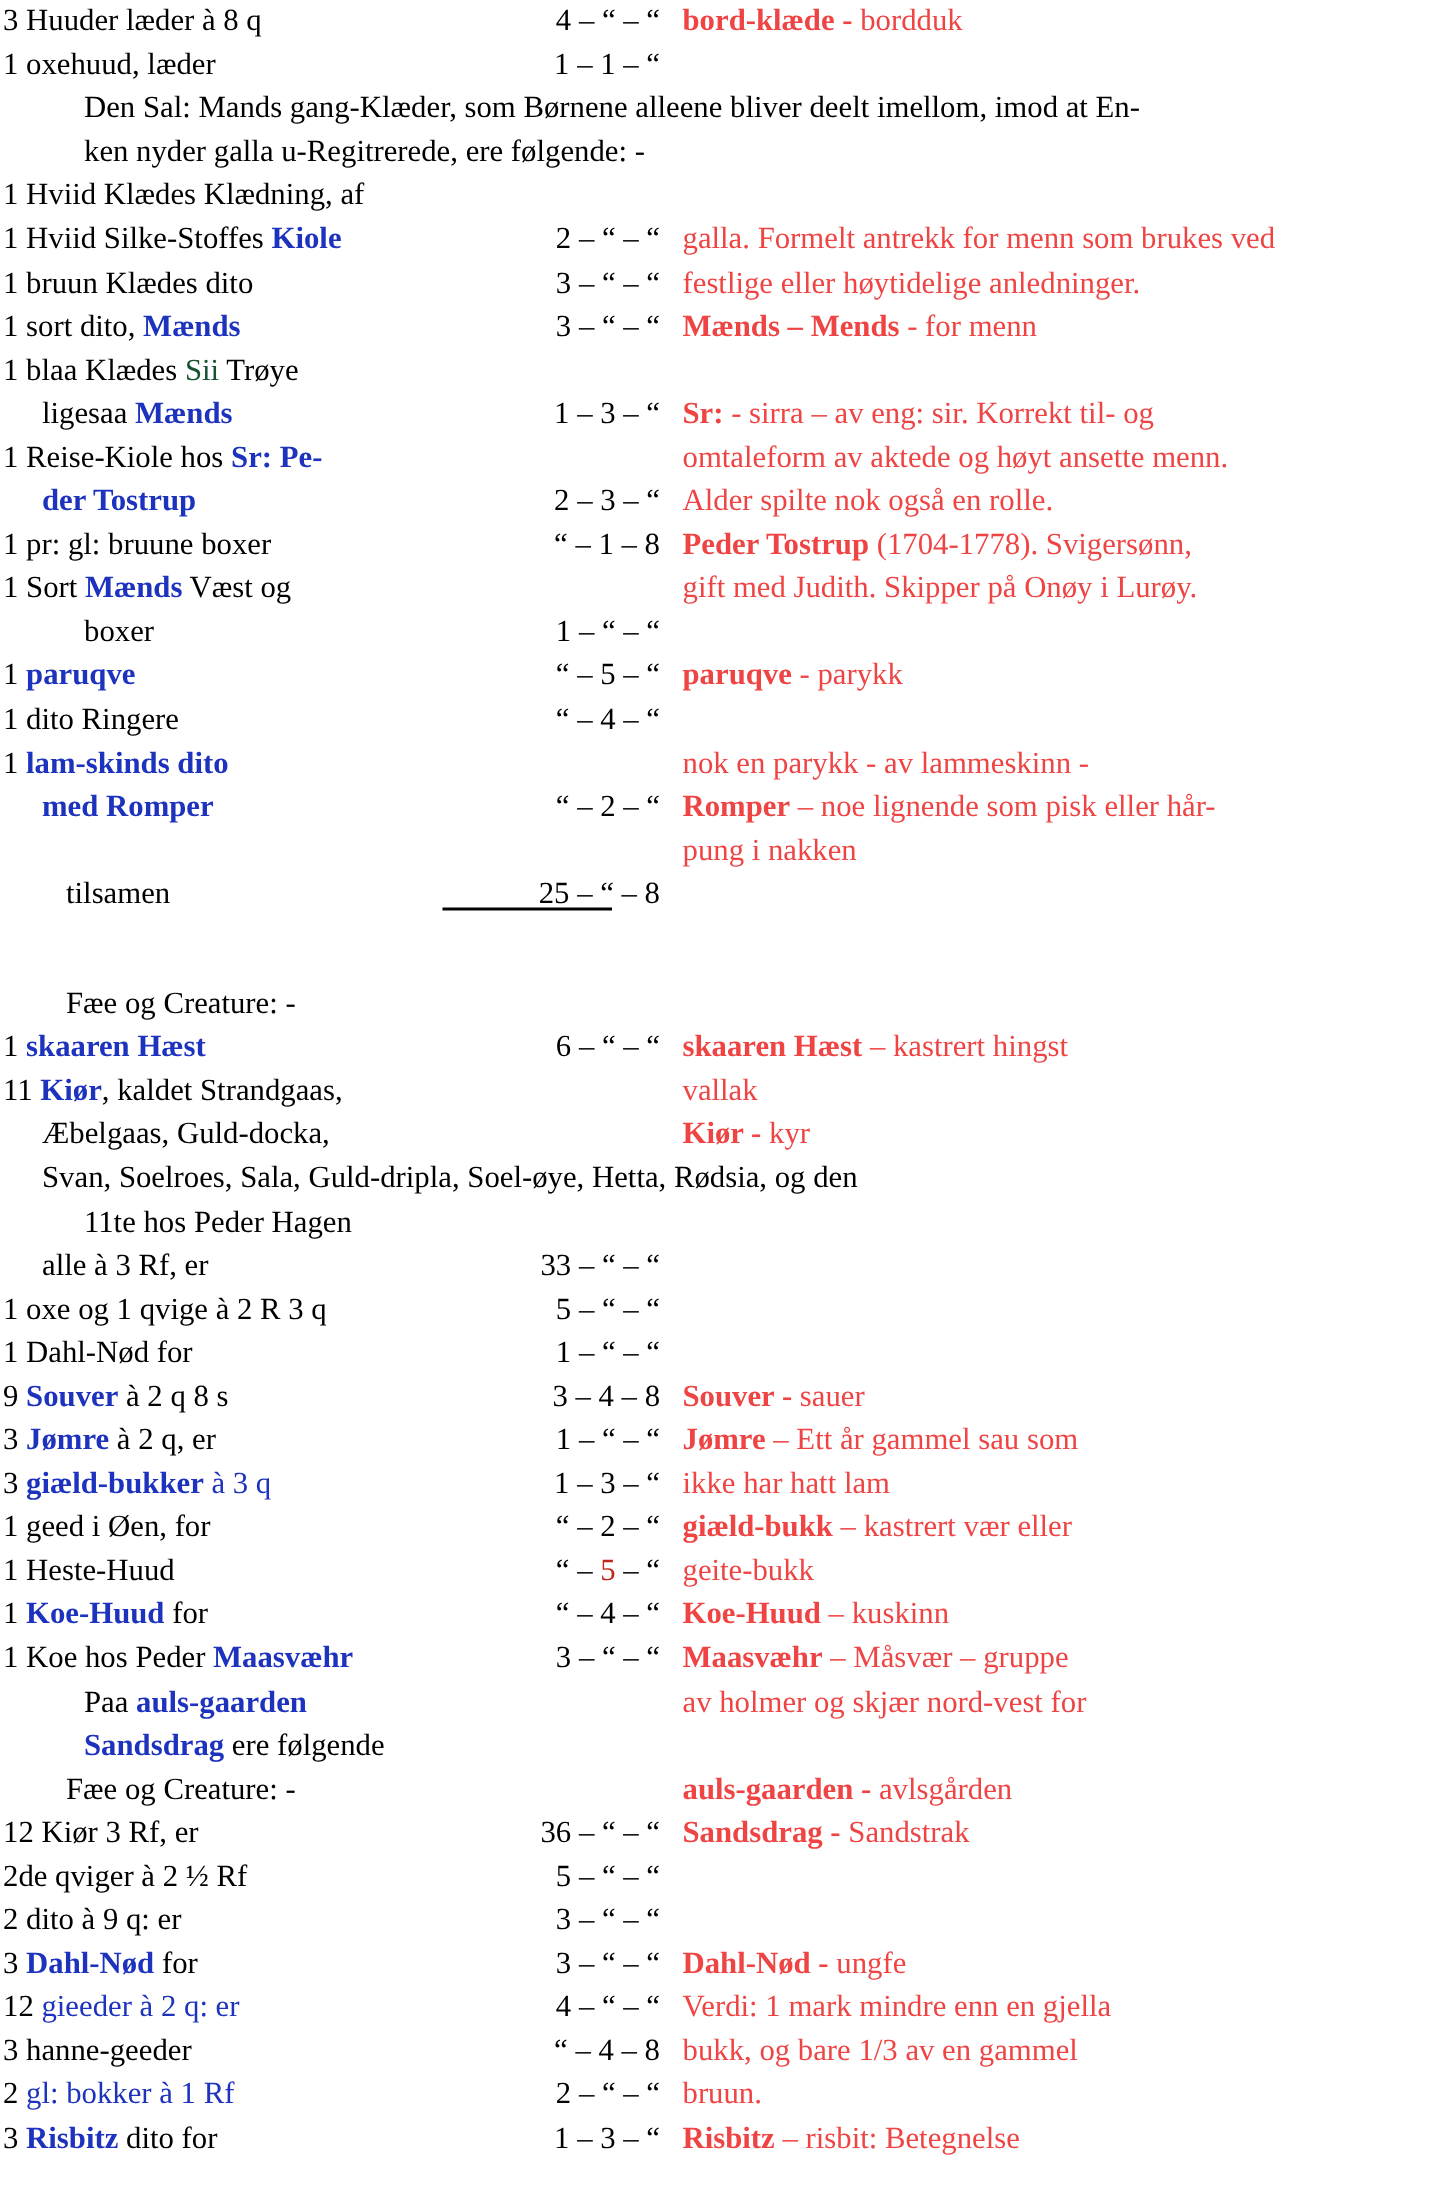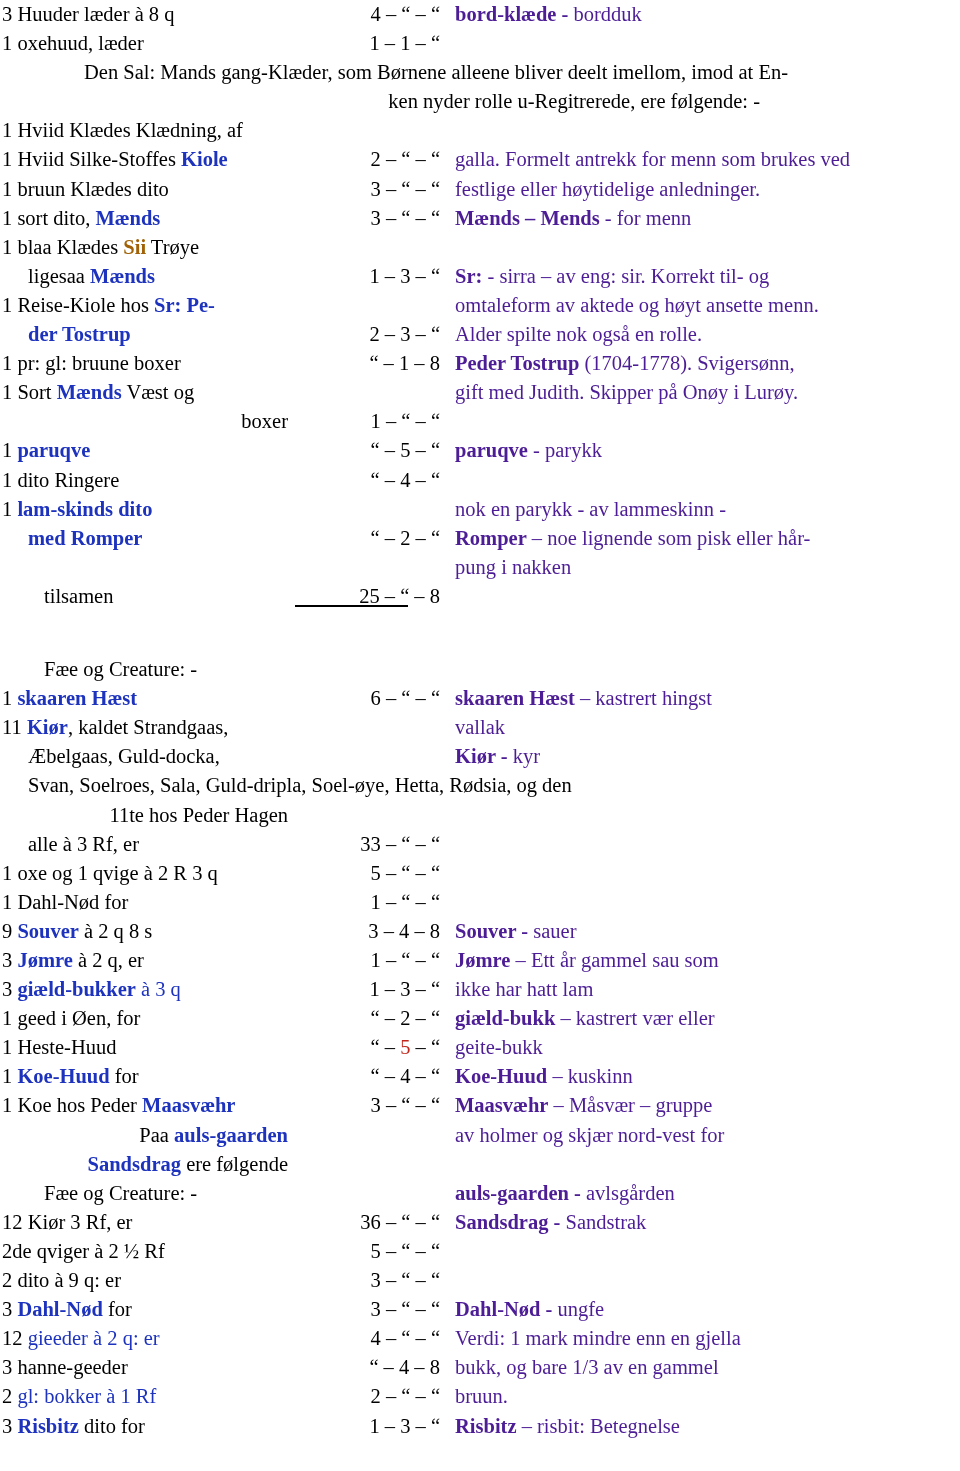--- a/index.html
+++ b/index.html
@@ -32,42 +32,42 @@
     width:165px;
     flex:0 0 165px;
     text-align:right;
     padding-right:13px;
     box-sizing:border-box;
   }
   .c-note{
     flex:1 1 auto;
     padding-left:2px;
     box-sizing:border-box;
-    color:#4c1d95;
+    color:#ef4444;
   }
 
   
   .c-wide{
     flex:0 0 760px;
     width:760px;
     padding-left:2px;
     box-sizing:border-box;
   }
 
   
   .i1{padding-left:28px;}
-  .i2{padding-left:84px;text-align:right;}
+  .i2{padding-left:56px;}
   .i3{padding-left:44px;}
 
   
   .b{font-weight:bold;}
   .blue{color:#1d33bd;}
   .bb{color:#1d33bd;font-weight:bold;}
   .red{color:#c0261a;}
-  .rb{color:#a16207;font-weight:bold;}
+  .rb{color:#14532d;font-weight:normal;}
 
   
   .sumrule{
     position:absolute;
     background:#000;
     height:1.5px;
   }
   .spacer{height:29.1px;}
   .spacer-half{height:15px;}
 </style>
@@ -86,21 +86,21 @@
     <div class="c-item">1 oxehuud, læder</div>
     <div class="c-amt">1 – 1 – “</div>
     <div class="c-note"></div>
   </div>
 
   <div class="row">
     <div class="c-wide i2">Den Sal: Mands gang-Klæder, som Børnene alleene bliver deelt imellom, imod at En-</div>
   </div>
 
   <div class="row">
-    <div class="c-wide i2">ken nyder rolle u-Regitrerede, ere følgende: -</div>
+    <div class="c-wide i2">ken nyder galla u-Regitrerede, ere følgende: -</div>
   </div>
 
   <div class="row">
     <div class="c-item">1 Hviid Klædes Klædning, af</div>
     <div class="c-amt"></div>
     <div class="c-note"></div>
   </div>
 
 
   <div class="row">

